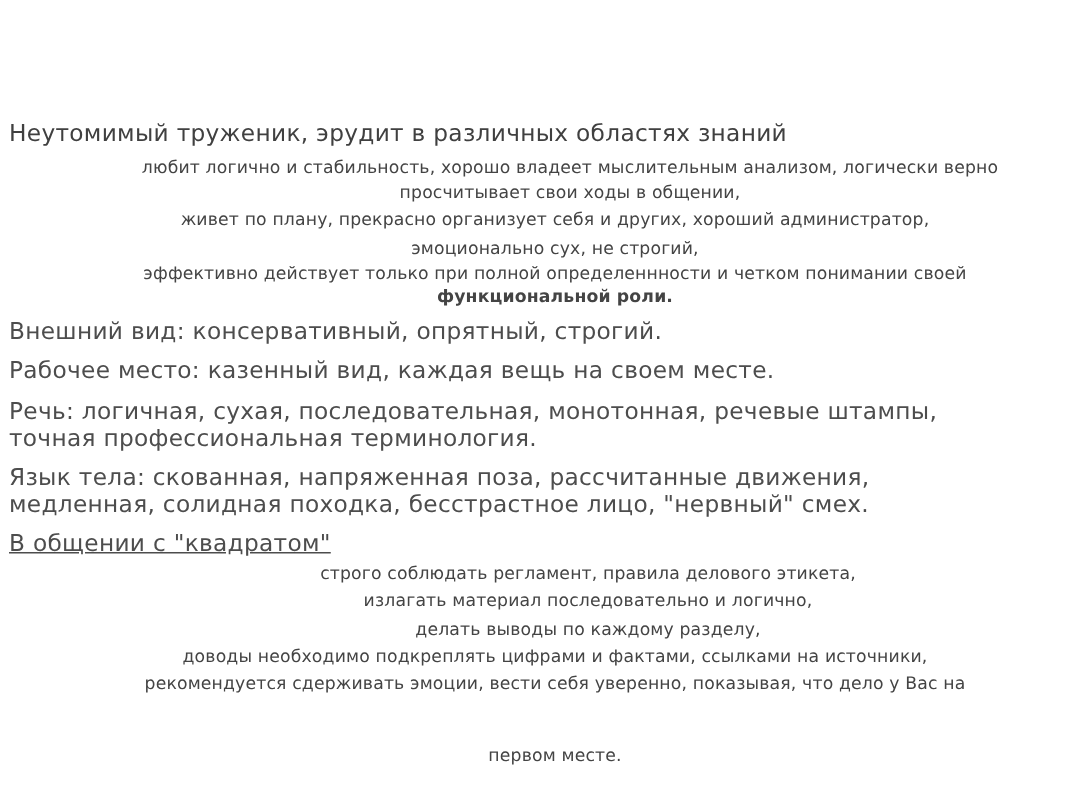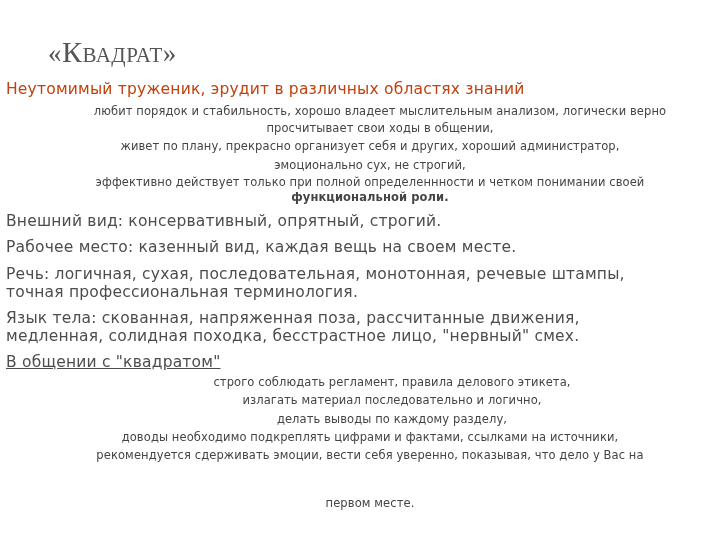--- a/index.html
+++ b/index.html
@@ -10,46 +10,45 @@
   }
   .slide { position: absolute; inset: 0; }
   .title {
     position: absolute; left: 48px; top: 35px;
     font-family: "Liberation Serif", serif; font-size: 27px; color: #555555;
     letter-spacing: 0.5px; white-space: nowrap;
   }
   .title .cap { font-size: 30px; }
   .title .sc { font-size: 21px; }
   .lead {
-    position: absolute; left: 6px; top: 80px; font-size: 15.5px; color: #c2410c;
+    position: absolute; left: 6px; top: 80px; font-size: 15.5px; color: #404040;
     white-space: nowrap; letter-spacing: 0.2px;
   }
   .sub {
     position: absolute; left: 40px; width: 680px; text-align: center;
     font-size: 11.5px; color: #444; line-height: 16px; letter-spacing: 0.1px;
   }
   .main {
     position: absolute; left: 6px; font-size: 15.5px; color: #4d4d4d;
     line-height: 18px; white-space: nowrap; letter-spacing: 0.2px;
   }
   .u { text-decoration: underline; }
   .sub2 {
     position: absolute; font-size: 11.5px; color: #444; text-align: center;
     line-height: 17px; width: 680px; left: 32px; letter-spacing: 0.1px;
   }
 </style>
 </head>
 <body>
 
 <div class="slide">
-  <div class="title"><span>«</span><span class="cap">К</span><span class="sc">ВАДРАТ</span><span>»</span></div>
 
   <div class="lead">Неутомимый труженик, эрудит в различных областях знаний</div>
 
-  <div class="sub" style="top:103px;">любит порядок и стабильность, хорошо владеет мыслительным анализом, логически верно</div>
+  <div class="sub" style="top:103px;">любит логично и стабильность, хорошо владеет мыслительным анализом, логически верно</div>
   <div class="sub" style="top:120px;">просчитывает свои ходы в общении,</div>
   <div class="sub" style="top:138px;left:30px;">живет по плану, прекрасно организует себя и других, хороший администратор,</div>
   <div class="sub" style="top:157px;left:30px;">эмоционально сух, не строгий,</div>
   <div class="sub" style="top:174px;left:30px;">эффективно действует только при полной определеннности и четком понимании своей</div>
   <div class="sub" style="top:189px;left:30px;font-weight:bold;">функциональной роли.</div>
 
   <div class="main" style="top:212px;">Внешний вид: консервативный, опрятный, строгий.</div>
   <div class="main" style="top:238px;">Рабочее место: казенный вид, каждая вещь на своем месте.</div>
   <div class="main" style="top:265px;">Речь: логичная, сухая, последовательная, монотонная, речевые штампы,</div>
   <div class="main" style="top:283px;">точная профессиональная терминология.</div>

